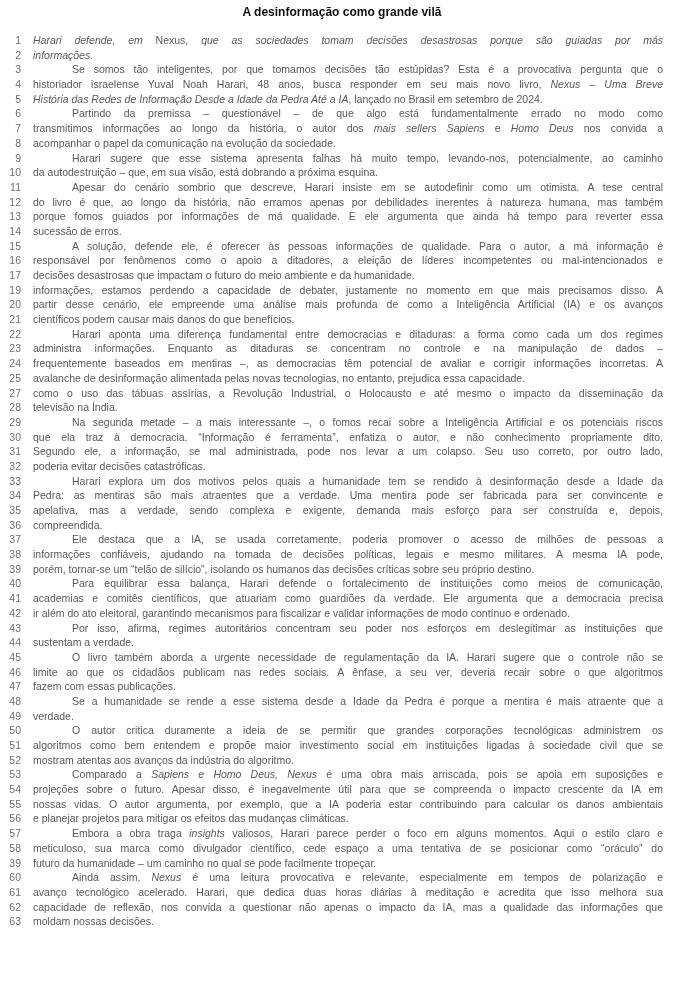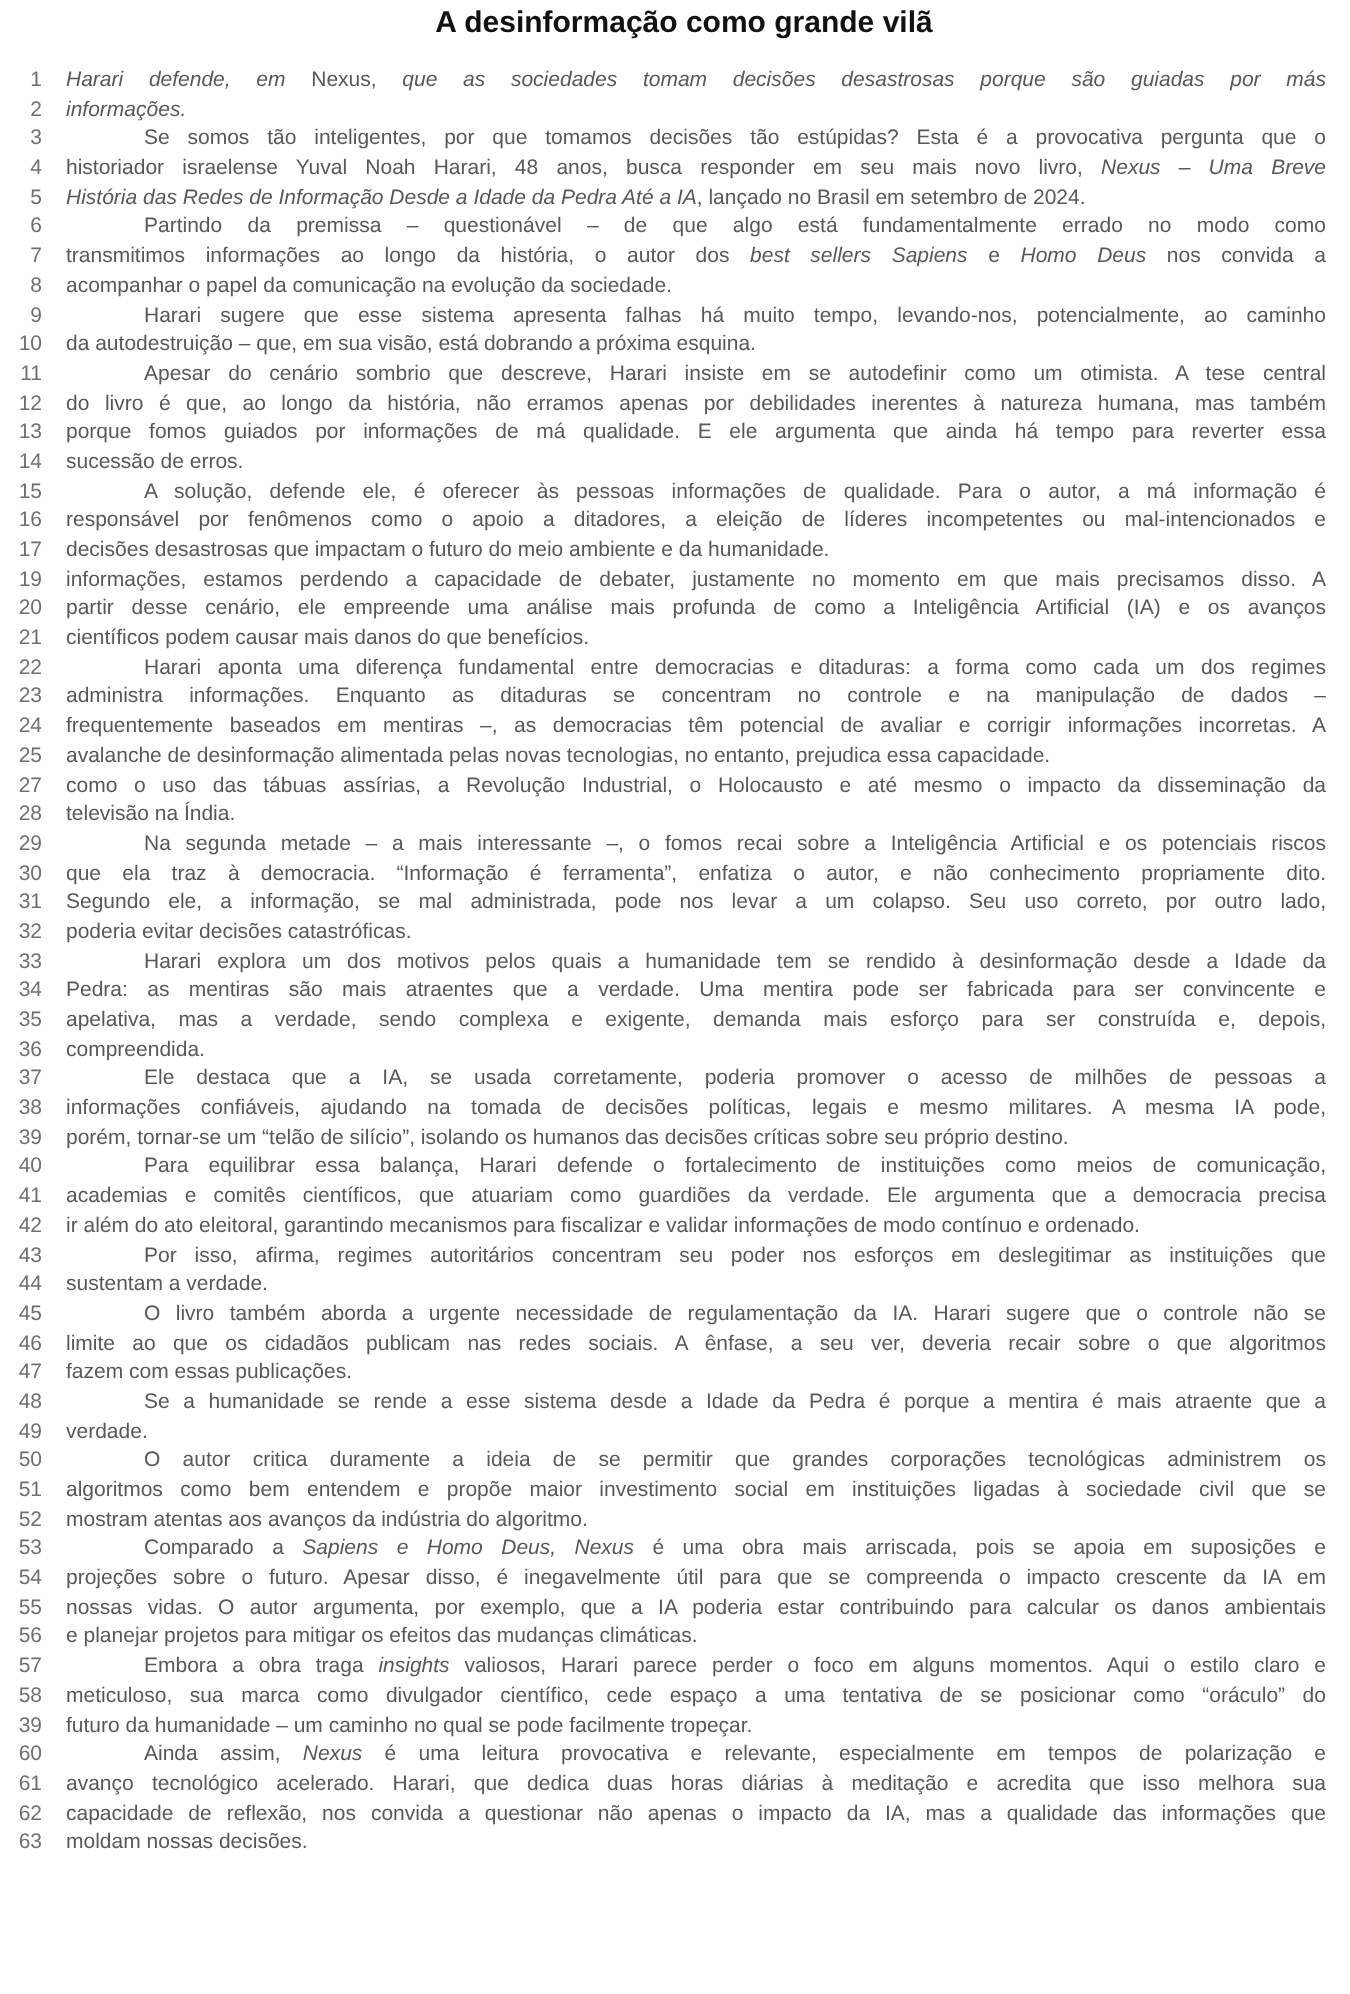--- a/index.html
+++ b/index.html
@@ -14,21 +14,21 @@
     color: #58585a;
     overflow: hidden;
   }
   .page {
     padding: 5px 12px 0 0;
     box-sizing: border-box;
   }
   .doc-title {
     text-align: center;
     font-weight: bold;
-    font-size: 15px;
+    font-size: 12px;
     color: #111111;
     margin: 0 0 0 21px;
     line-height: 14px;
   }
   .lines {
     margin-top: 14px;
   }
   .row {
     display: flex;
     align-items: baseline;
@@ -93,21 +93,21 @@
       <div class="row end">
         <span class="num">5</span>
         <span class="txt"><i>História das Redes de Informação Desde a Idade da Pedra Até a IA</i><span>, lançado no Brasil em setembro de 2024.</span></span>
       </div>
       <div class="row indent">
         <span class="num">6</span>
         <span class="txt"><span>Partindo da premissa – questionável – de que algo está fundamentalmente errado no modo como</span></span>
       </div>
       <div class="row">
         <span class="num">7</span>
-        <span class="txt"><span>transmitimos informações ao longo da história, o autor dos </span><i>best sellers Sapiens</i><span> e </span><i>Homo Deus</i><span> nos convida a</span></span>
+        <span class="txt"><span>transmitimos informações ao longo da história, o autor dos </span><i>mais sellers Sapiens</i><span> e </span><i>Homo Deus</i><span> nos convida a</span></span>
       </div>
       <div class="row end">
         <span class="num">8</span>
         <span class="txt"><span>acompanhar o papel da comunicação na evolução da sociedade.</span></span>
       </div>
       <div class="row indent">
         <span class="num">9</span>
         <span class="txt"><span>Harari sugere que esse sistema apresenta falhas há muito tempo, levando-nos, potencialmente, ao caminho</span></span>
       </div>
       <div class="row end">

